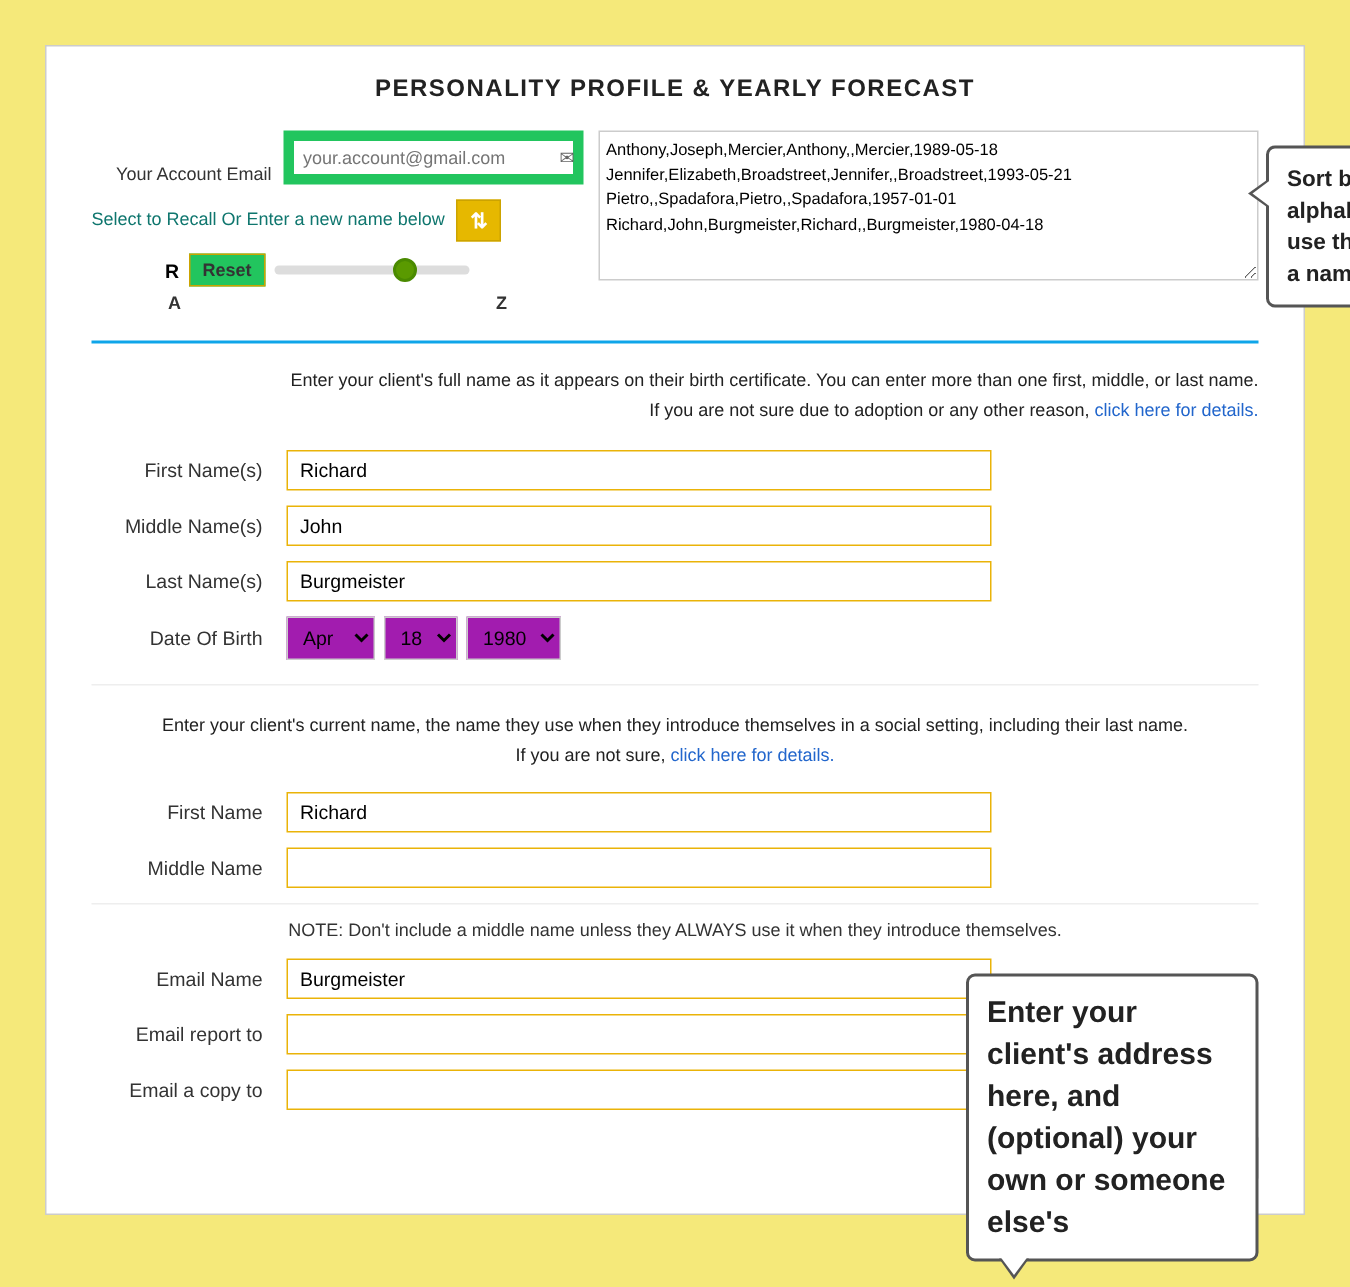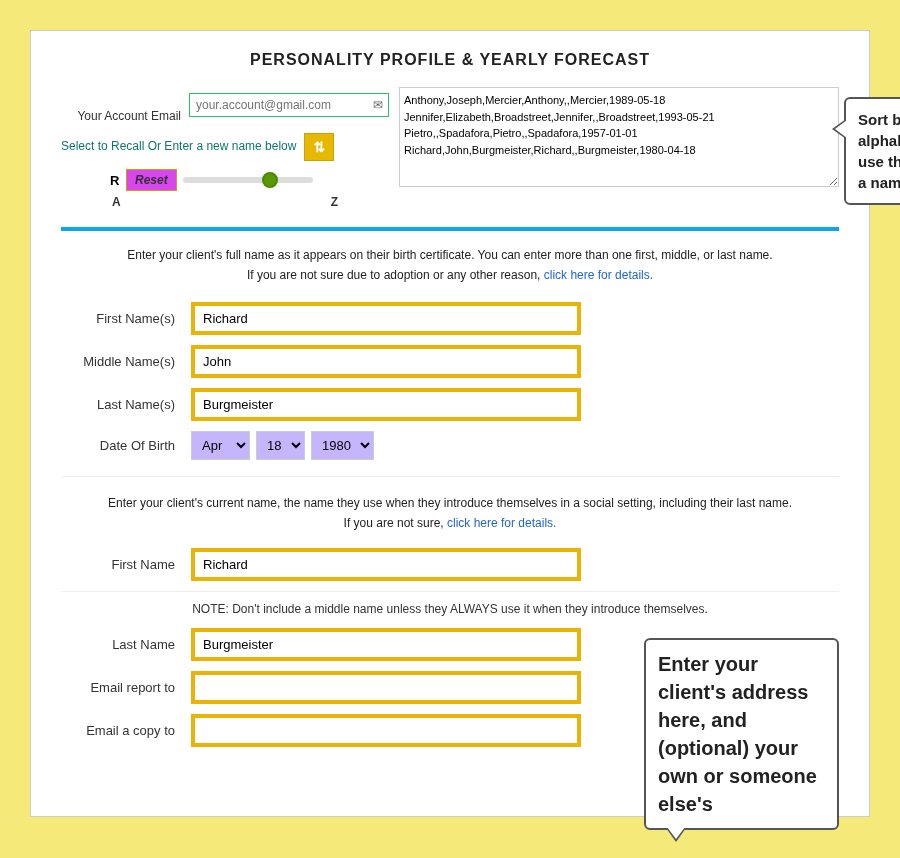--- a/index.html
+++ b/index.html
@@ -54,21 +54,21 @@
       width: 100%;
     }
     .email-label {
       font-size: 12px;
       color: #333;
       min-width: 120px;
       text-align: right;
       margin-top: 22px;
     }
     .email-input {
-      border: 1px solid #22c55e;
+      border: 7px solid #22c55e;
       padding: 4px 6px;
       font-size: 12px;
       width: 200px;
     }
     .recall-row {
       display: flex;
       align-items: center;
       gap: 8px;
       margin-bottom: 4px;
       width: 100%;
@@ -106,28 +106,27 @@
     .slider-labels {
       display: flex;
       justify-content: space-between;
       width: 230px;
       font-size: 12px;
       font-weight: bold;
       color: #333;
       padding: 0 2px;
     }
     .reset-btn {
-      background: #d946ef;
+      background: #22c55e;
       border: 1px solid #cca300;
       padding: 3px 8px;
       font-size: 12px;
       cursor: pointer;
       color: #333;
       font-weight: bold;
-      font-style: italic;
     }
     input[type=range] {
       -webkit-appearance: none;
       width: 130px;
       height: 6px;
       background: #ddd;
       border-radius: 3px;
       outline: none;
     }
     input[type=range]::-webkit-slider-thumb {
@@ -186,26 +185,26 @@
       left: -11px;
       top: 21px;
       width: 0;
       height: 0;
       border-top: 9px solid transparent;
       border-bottom: 9px solid transparent;
       border-right: 12px solid white;
     }
     
     .instructions {
-      text-align: center;
+      text-align: right;
       margin-bottom: 16px;
       font-size: 12px;
       color: #222;
       line-height: 1.7;
-      border-top: 4px solid #0ea5e9;
+      border-top: 2px solid #0ea5e9;
       padding-top: 14px;
     }
     .instructions a {
       color: #2266cc;
       text-decoration: none;
     }
     
     .form-section {
       margin-bottom: 6px;
     }
@@ -215,35 +214,35 @@
       margin-bottom: 10px;
     }
     .form-label {
       min-width: 130px;
       text-align: right;
       padding-right: 16px;
       font-size: 13px;
       color: #333;
     }
     .form-input {
-      border: 4px solid #eab308;
+      border: 1px solid #eab308;
       padding: 5px 8px;
       font-size: 13px;
-      width: 390px;
+      width: 470px;
     }
     .dob-selects {
       display: flex;
       gap: 6px;
       align-items: center;
     }
     select.dob-select {
       border: 1px solid #ccc;
       padding: 5px 6px;
       font-size: 13px;
-      background: #c4b5fd;
+      background: #a21caf;
       cursor: pointer;
     }
     .section-divider {
       border: none;
       border-top: 1px solid #eee;
       margin: 16px 0;
     }
     
     .current-name-instructions {
       text-align: center;
@@ -432,27 +431,31 @@
       <div>
         <span>If you are not sure, </span><a href="#">click here for details.</a>
       </div>
     </div>
 
     <div class="form-section">
       <div class="form-row">
         <label class="form-label">First Name</label>
         <input type="text" class="form-input" value="Richard" style="">
       </div>
+      <div class="form-row">
+        <label class="form-label">Middle Name</label>
+        <input type="text" class="form-input" style="">
+      </div>
     </div>
 
     <div class="note-text">NOTE: Don't include a middle name unless they ALWAYS use it when they introduce themselves.</div>
 
     <div class="bottom-section">
       <div class="form-row">
-        <label class="form-label">Last Name</label>
+        <label class="form-label">Email Name</label>
         <input type="text" class="form-input" value="Burgmeister" style="">
       </div>
       <div class="form-row">
         <label class="form-label">Email report to</label>
         <input type="text" class="form-input" style="">
       </div>
       <div class="form-row">
         <label class="form-label">Email a copy to</label>
         <input type="text" class="form-input" style="">
       </div>

